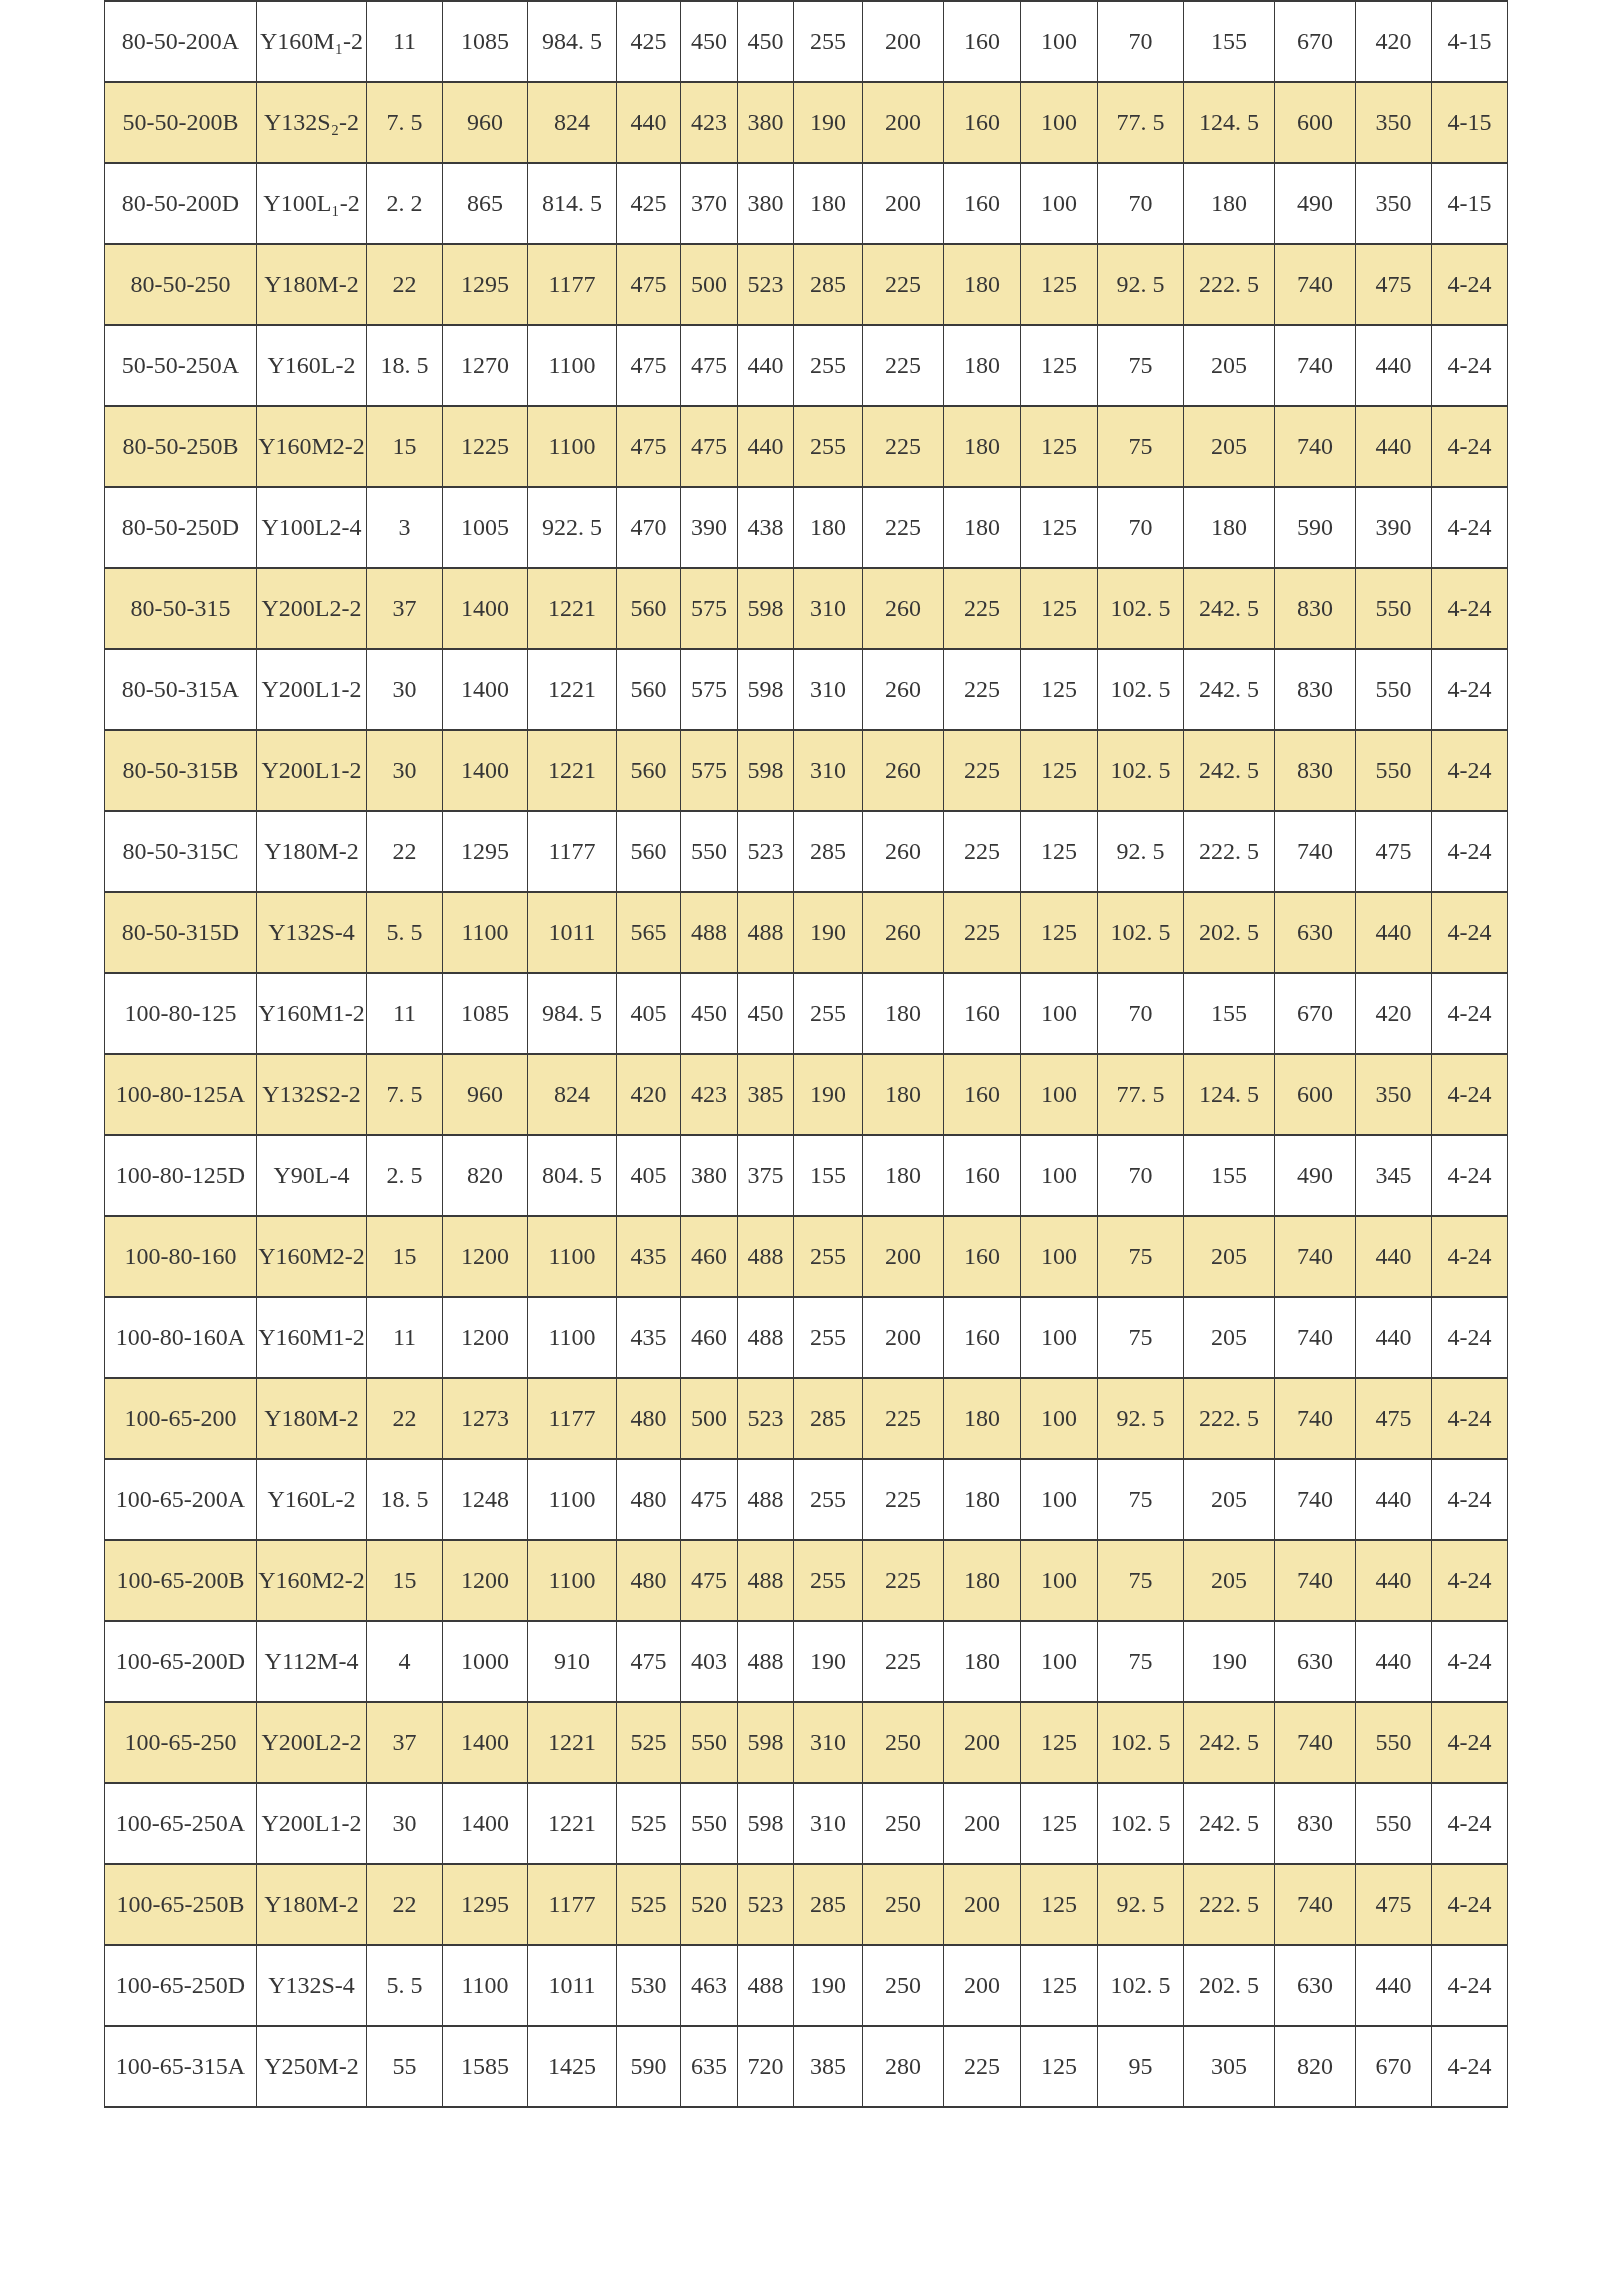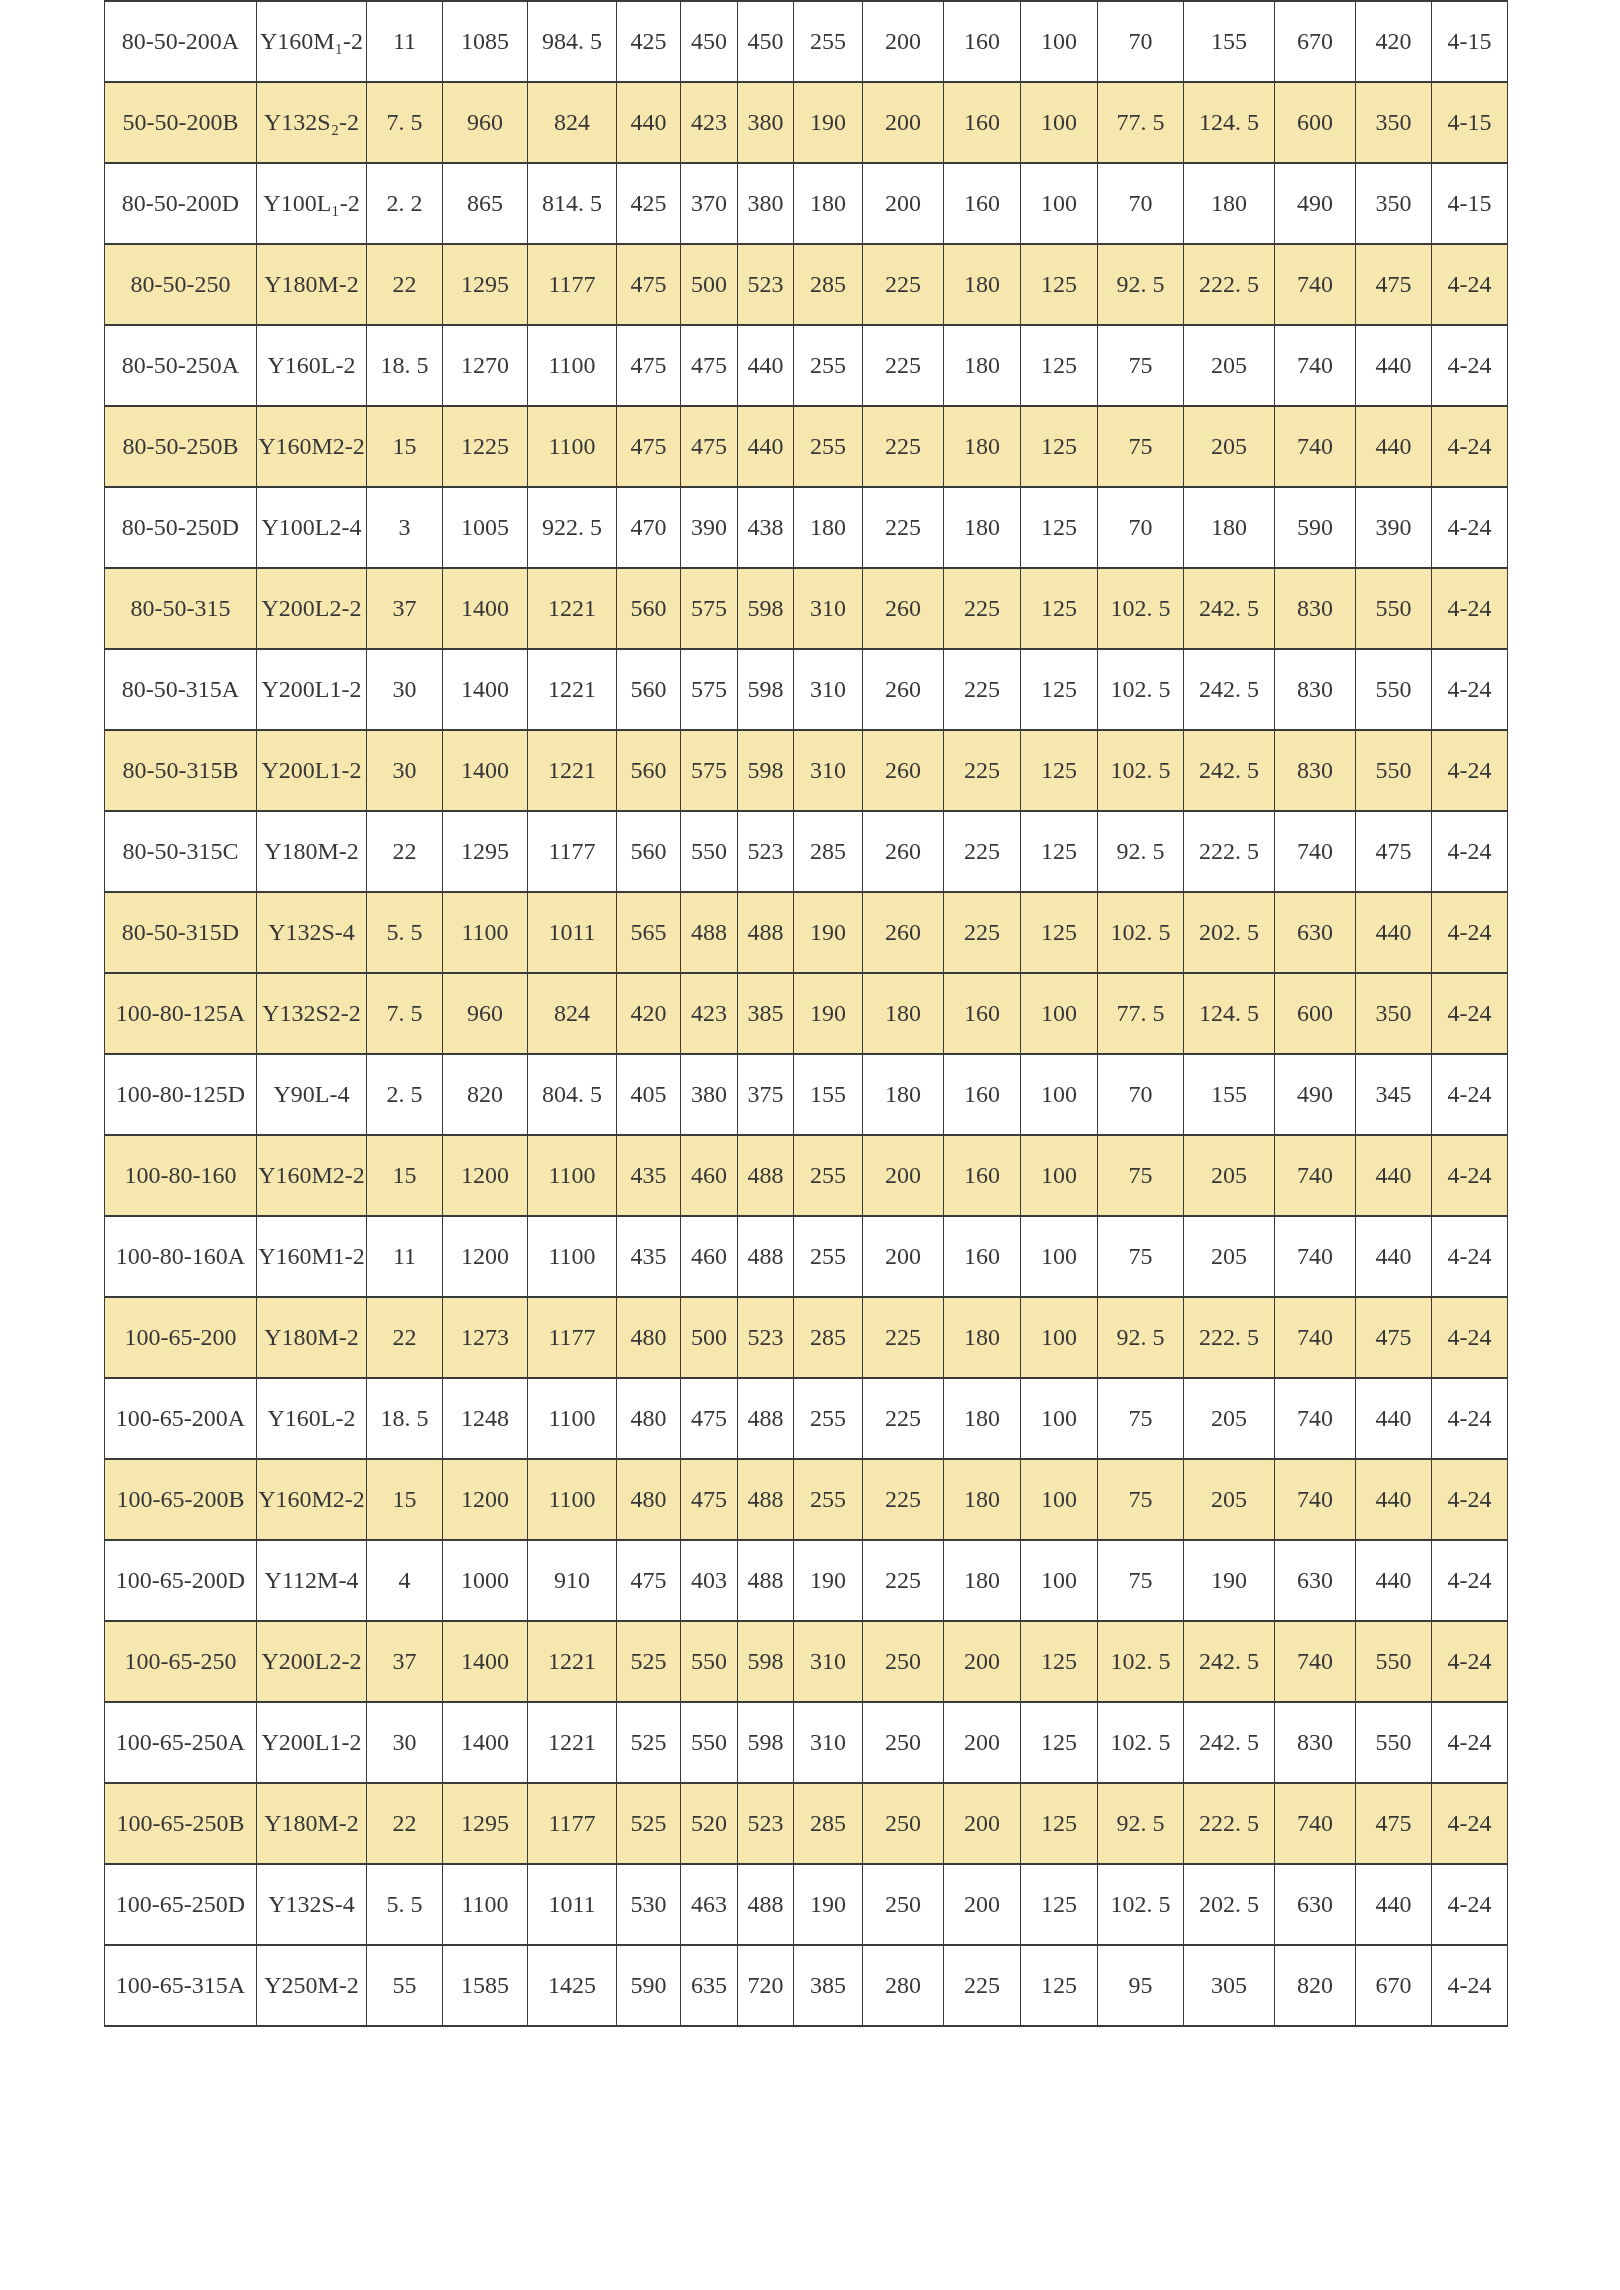--- a/index.html
+++ b/index.html
@@ -136,21 +136,21 @@
           <td>225</td>
           <td>180</td>
           <td>125</td>
           <td>92. 5</td>
           <td>222. 5</td>
           <td>740</td>
           <td>475</td>
           <td>4-24</td>
         </tr>
         <tr>
-          <td>80-50-250A</td>
+          <td>50-50-250A</td>
           <td>Y160L-2</td>
           <td>18. 5</td>
           <td>1270</td>
           <td>1100</td>
           <td>475</td>
           <td>475</td>
           <td>440</td>
           <td>255</td>
           <td>225</td>
           <td>180</td>
@@ -287,20 +287,39 @@
           <td>190</td>
           <td>260</td>
           <td>225</td>
           <td>125</td>
           <td>102. 5</td>
           <td>202. 5</td>
           <td>630</td>
           <td>440</td>
           <td>4-24</td>
         </tr>
+        <tr>
+          <td>100-80-125</td>
+          <td>Y160M1-2</td>
+          <td>11</td>
+          <td>1085</td>
+          <td>984. 5</td>
+          <td>405</td>
+          <td>450</td>
+          <td>450</td>
+          <td>255</td>
+          <td>180</td>
+          <td>160</td>
+          <td>100</td>
+          <td>70</td>
+          <td>155</td>
+          <td>670</td>
+          <td>420</td>
+          <td>4-24</td>
+        </tr>
         <tr class="alt">
           <td>100-80-125A</td>
           <td>Y132S2-2</td>
           <td>7. 5</td>
           <td>960</td>
           <td>824</td>
           <td>420</td>
           <td>423</td>
           <td>385</td>
           <td>190</td>

